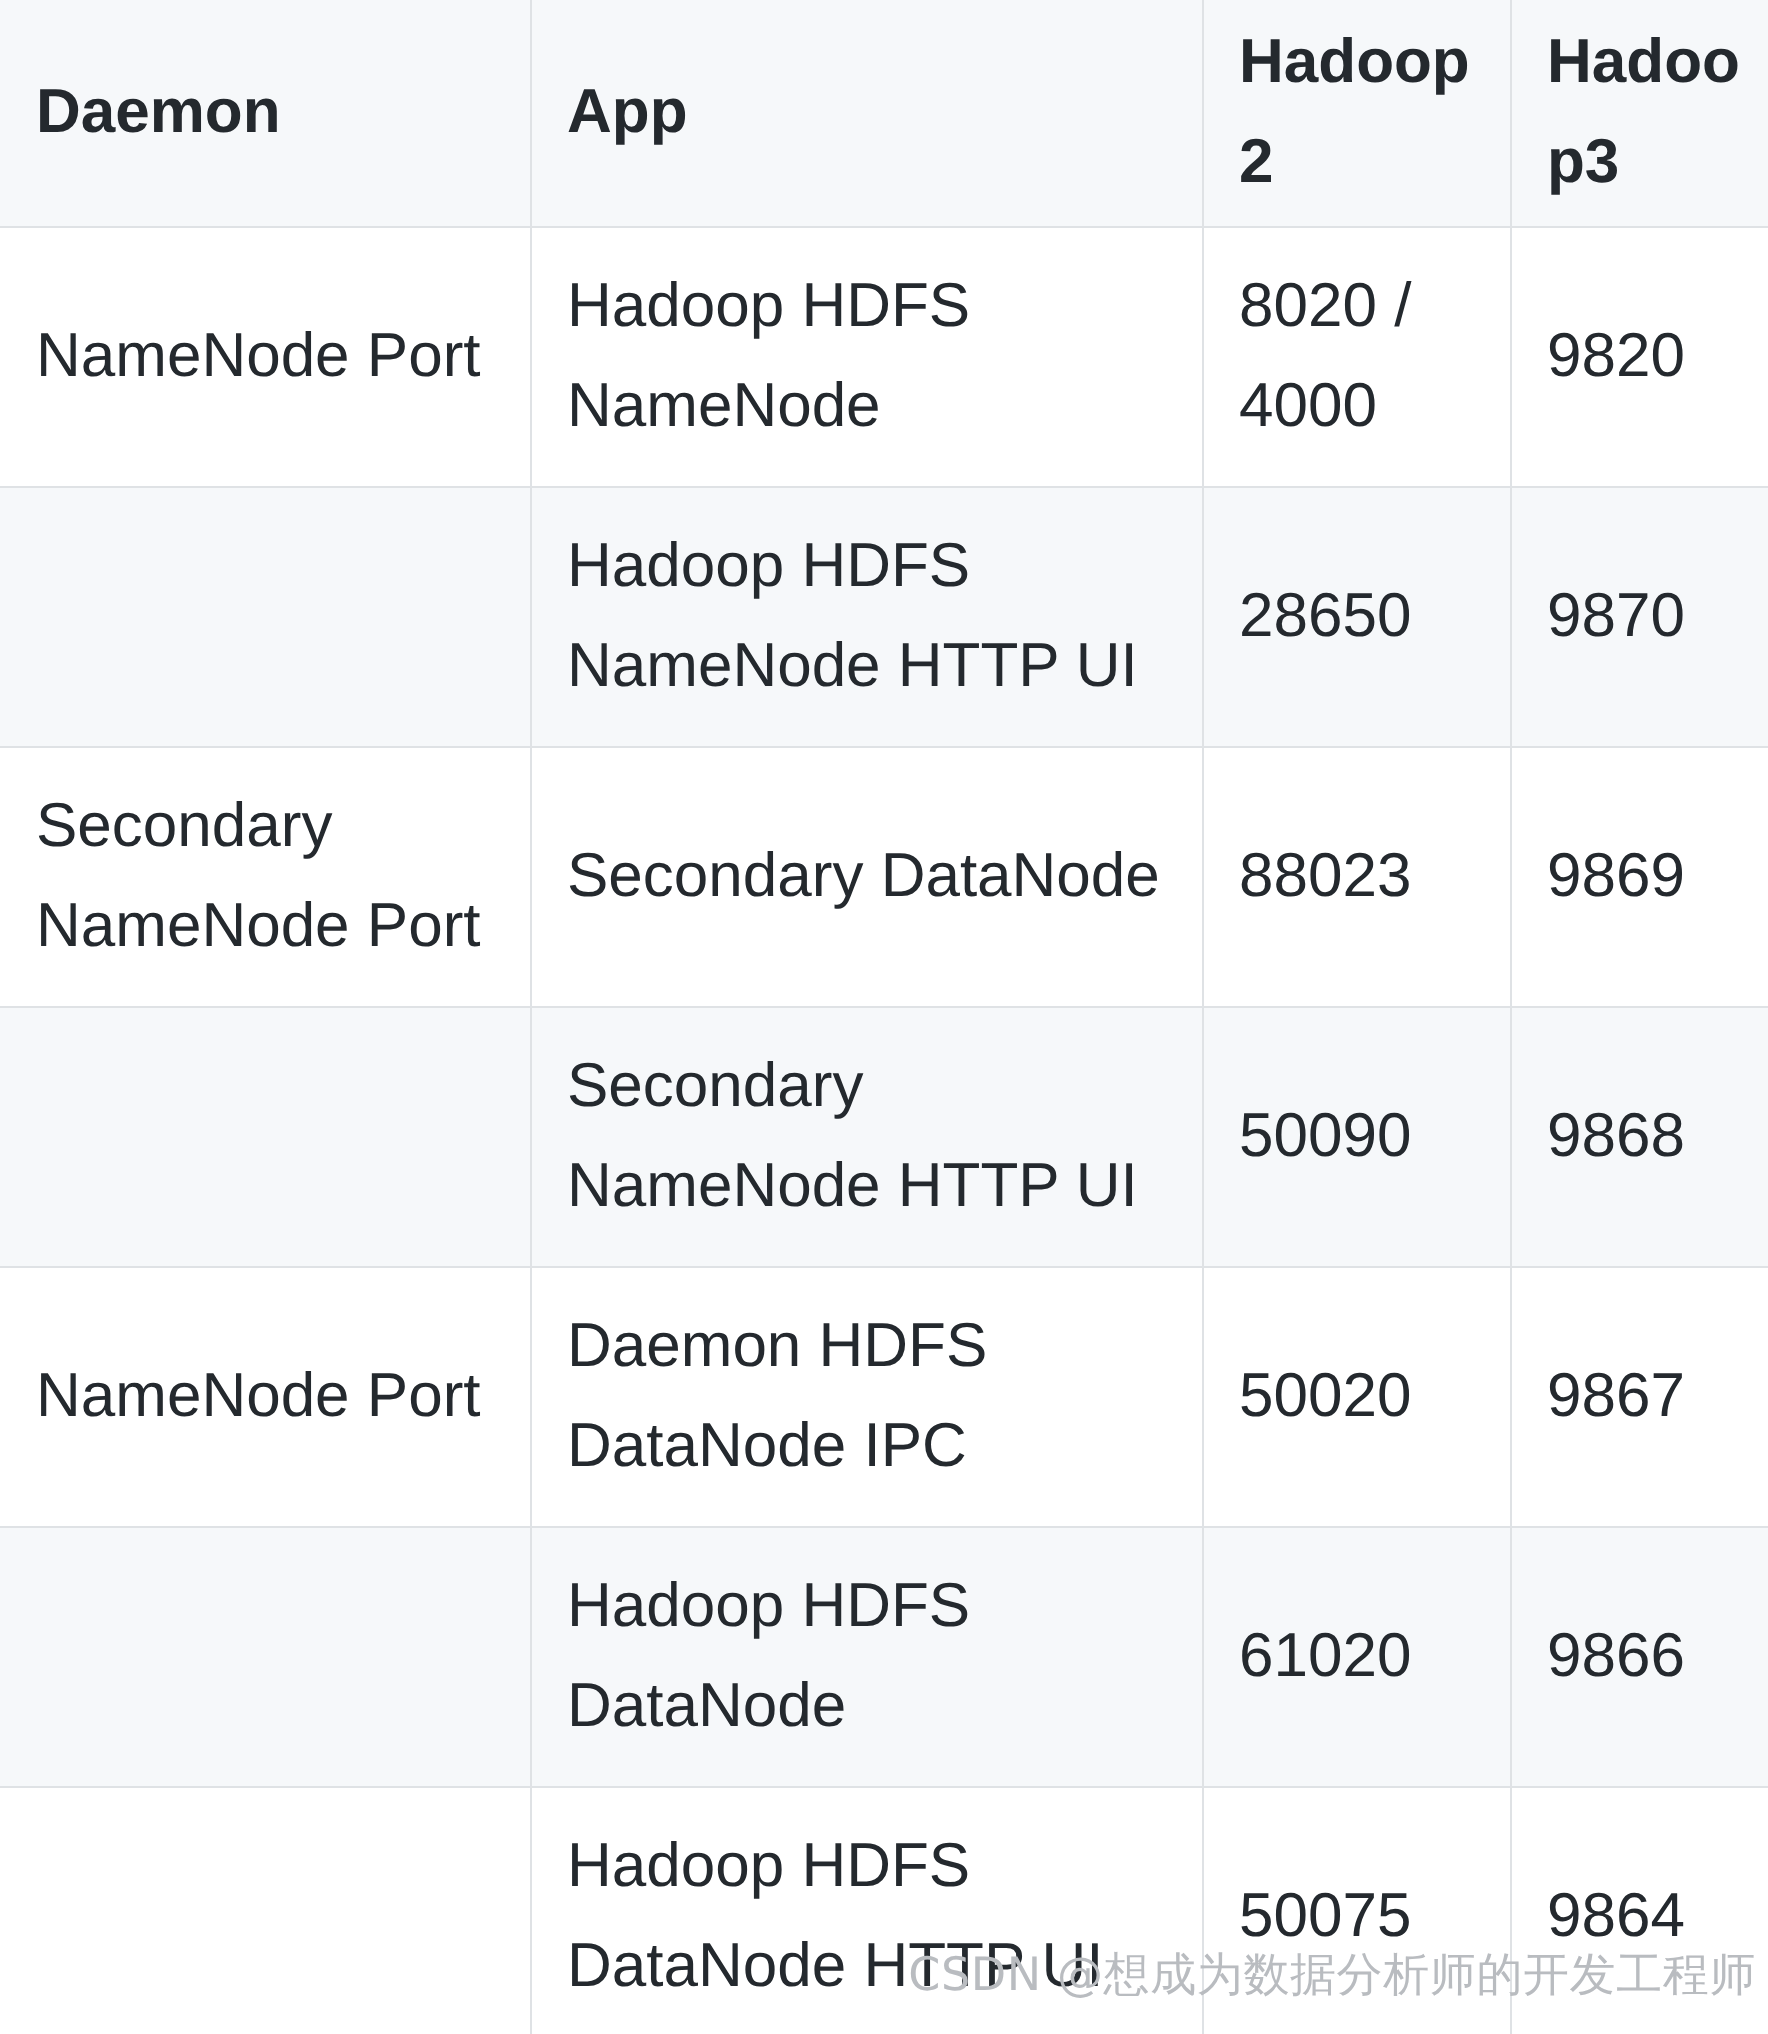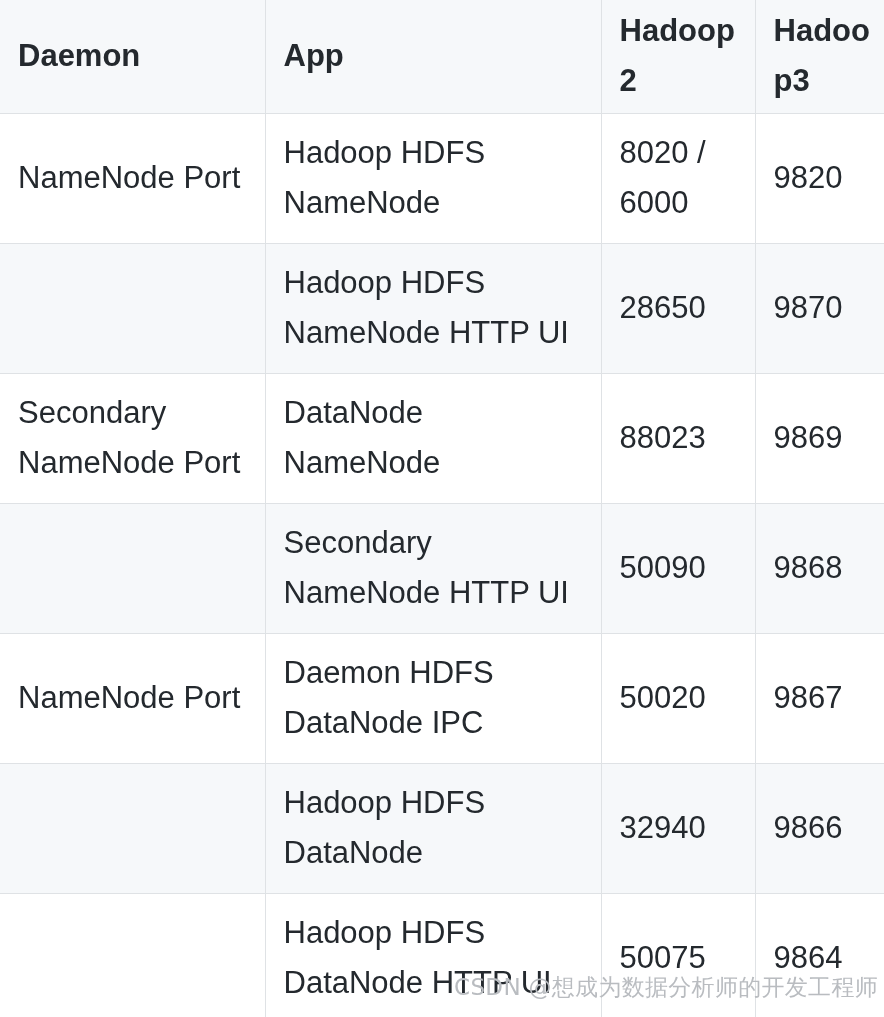--- a/index.html
+++ b/index.html
@@ -104,51 +104,51 @@
         <th>Daemon</th>
         <th>App</th>
         <th>Hadoop2</th>
         <th>Hadoop3</th>
       </tr>
     </thead>
     <tbody>
       <tr class="row-odd">
         <td>NameNode Port</td>
         <td>Hadoop HDFS NameNode</td>
-        <td class="num">8020 / 6000</td>
+        <td class="num">8020 / 4000</td>
         <td class="num">9820</td>
       </tr>
       <tr class="row-even">
         <td></td>
         <td>Hadoop HDFS NameNode HTTP UI</td>
         <td class="num">28650</td>
         <td class="num">9870</td>
       </tr>
       <tr class="row-odd">
         <td>Secondary NameNode Port</td>
-        <td>DataNode NameNode</td>
+        <td>Secondary DataNode</td>
         <td class="num">88023</td>
         <td class="num">9869</td>
       </tr>
       <tr class="row-even">
         <td></td>
         <td>Secondary NameNode HTTP UI</td>
         <td class="num">50090</td>
         <td class="num">9868</td>
       </tr>
       <tr class="row-odd">
         <td>NameNode Port</td>
         <td>Daemon HDFS DataNode IPC</td>
         <td class="num">50020</td>
         <td class="num">9867</td>
       </tr>
       <tr class="row-even">
         <td></td>
         <td>Hadoop HDFS DataNode</td>
-        <td class="num">32940</td>
+        <td class="num">61020</td>
         <td class="num">9866</td>
       </tr>
       <tr class="row-odd">
         <td></td>
         <td>Hadoop HDFS DataNode HTTP UI</td>
         <td class="num">50075</td>
         <td class="num">9864</td>
       </tr>
     </tbody>
   </table>

